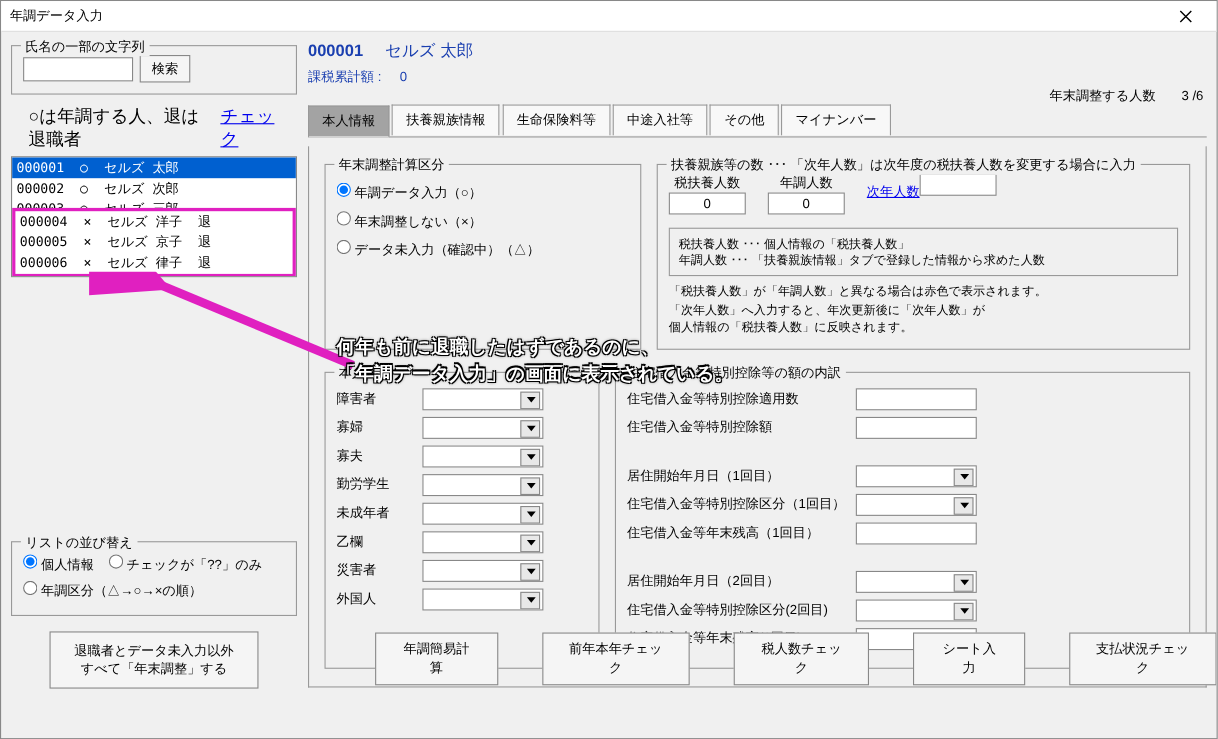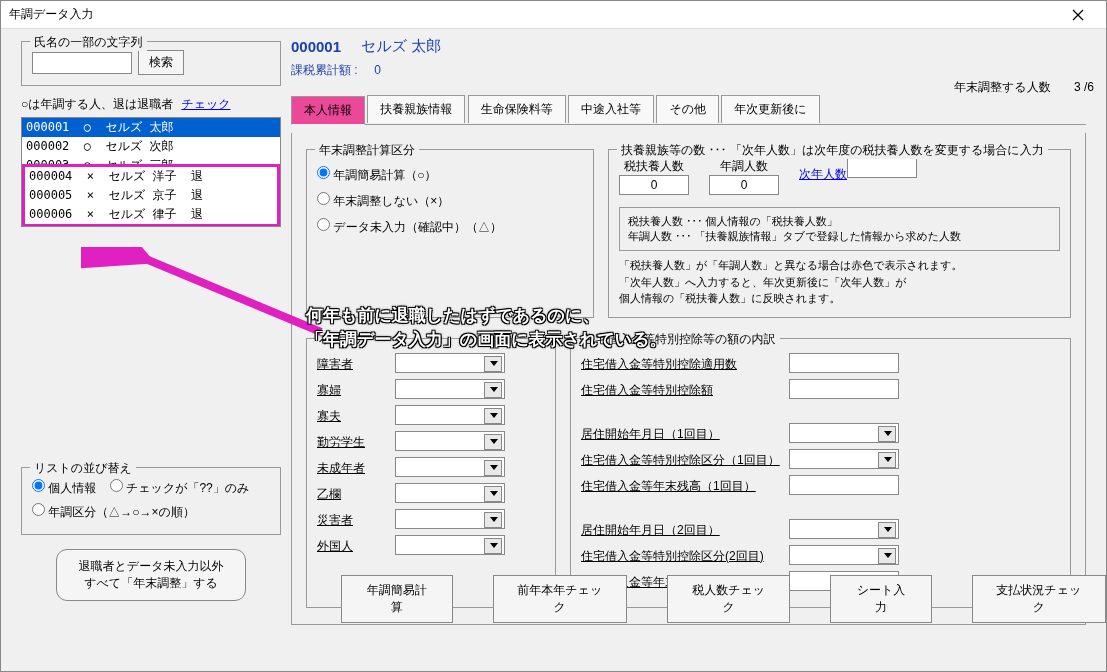--- a/index.html
+++ b/index.html
@@ -2,72 +2,72 @@
 <html><head>
 <meta charset="utf-8">
 <style>
 * { box-sizing: border-box; margin: 0; padding: 0; }
 body { font-family: "MS PGothic", "Meiryo", sans-serif; font-size: 12px; background: #f0f0f0; color: #000; }
 .window { width: 1107px; height: 672px; background: #f0f0f0; border: 1px solid #888; position: relative; overflow: hidden; }
 .titlebar { height: 28px; background: #fff; border-bottom: 1px solid #ddd; display: flex; align-items: center; padding: 0 8px; }
 .titlebar-text { flex: 1; font-size: 12px; }
 .close-btn { width: 40px; height: 24px; display: flex; align-items: center; justify-content: center; cursor: pointer; }
 .close-btn svg { width: 12px; height: 12px; }
-.content { padding: 8px 20px; position: relative; }
+.content { padding: 8px 9px; position: relative; }
 
 .fieldset { border: 1px solid #999; padding: 8px 10px 10px; margin: 4px 0; position: relative; }
 .fieldset > .legend { position: absolute; top: -8px; left: 8px; background: #f0f0f0; padding: 0 4px; font-size: 12px; }
 
 .left-col { width: 260px; float: left; }
 .right-col { margin-left: 270px; }
 
 .search-box { display: flex; gap: 6px; align-items: center; }
 .search-box input[type=text] { width: 100px; height: 22px; border: 1px solid #888; padding: 2px 4px; }
 .btn { background: #f5f5f5; border: 1px solid #888; padding: 3px 10px; font-size: 12px; cursor: pointer; }
 
 .header-info { display: flex; align-items: center; gap: 20px; margin-bottom: 6px; }
 .emp-id { color: #1a3fb0; font-size: 15px; font-weight: bold; }
 .emp-name { color: #1a3fb0; font-size: 15px; }
 .tax-label { color: #1a3fb0; }
 .count-area { position: absolute; right: 12px; top: 50px; }
 .count-label { margin-right: 20px; }
 
-.list-header { margin: 10px 0 4px; font-size: 12px; display: flex; gap: 8px; }
+.list-header { margin: 10px 16px 4px; font-size: 16px; display: flex; gap: 8px; justify-content: flex-end; }
 .list-header a { color: #00e; }
 .emp-list { border: 1px solid #888; background: #fff; height: 110px; overflow: hidden; font-family: monospace; font-size: 12px; }
 .emp-row { padding: 1px 4px; white-space: pre; }
 .emp-row.selected { background: #0060d0; color: #fff; }
 .highlight-box { border: 3px solid #e020c0; }
 
 .sort-fieldset { margin-top: 240px; }
 .sort-fieldset label { display: inline-block; margin: 3px 0; }
 
 .big-btn { display: block; width: 190px; margin: 14px auto 0; padding: 8px 4px; text-align: center; }
 
 .tabs { border-bottom: 1px solid #999; margin-bottom: 8px; }
 .tab { display: inline-block; padding: 5px 12px; border: 1px solid #999; border-bottom: none; background: #f8f8f8; cursor: pointer; margin-right: -1px; position: relative; }
-.tab.active { background: #ec4899; top: 1px; border-bottom: 1px solid #f0f0f0; }
+.tab.active { background: #a3a3a3; top: 1px; border-bottom: 1px solid #f0f0f0; }
 
 .tab-body { border: 1px solid #999; border-top: none; padding: 12px 14px; min-height: 470px; }
 
 .top-row { display: flex; gap: 14px; margin-bottom: 12px; }
 .calc-fieldset { width: 288px; }
 .calc-fieldset label { display: block; margin: 8px 0; }
 .dep-fieldset { flex: 1; }
 .dep-counts { display: flex; gap: 20px; margin-bottom: 12px; }
 .dep-counts div { text-align: center; }
 .dep-counts a { color: #00e; }
 .num-box { width: 70px; height: 20px; border: 1px solid #888; background: #fff; text-align: right; padding: 2px 6px; display: inline-block; }
 .exp-box { border: 1px solid #999; padding: 6px 8px; font-size: 11px; margin-bottom: 6px; }
 .note-text { font-size: 11px; line-height: 1.5; }
 
 .bottom-row { display: flex; gap: 14px; }
 .person-fieldset { width: 250px; }
 .house-fieldset { flex: 1; }
-.form-line { display: flex; align-items: flex-end; margin: 6px 0; gap: 8px; text-decoration: underline; }
+.form-line { display: flex; align-items: center; margin: 6px 0; gap: 8px; }
 .form-line .lbl { width: 70px; }
 .house-fieldset .form-line .lbl { width: 200px; }
 .dd { width: 110px; height: 20px; border: 1px solid #888; background: #fff; position: relative; }
 .dd::after { content: ""; position: absolute; right: 2px; top: 2px; width: 16px; height: 14px; background: #e8e8e8; border: 1px solid #888; }
 .dd::before { content: ""; position: absolute; right: 6px; top: 7px; border-left: 4px solid transparent; border-right: 4px solid transparent; border-top: 5px solid #000; z-index: 1; }
 .txt-in { width: 110px; height: 20px; border: 1px solid #888; background: #fff; }
 
 .bottom-buttons { position: absolute; bottom: 10px; left: 340px; display: flex; gap: 40px; }
 .bottom-buttons .btn { padding: 6px 22px; }
 
@@ -116,21 +116,21 @@
       </div>
 
       <div class="fieldset sort-fieldset">
         <div class="legend">リストの並び替え</div>
         <label><input type="radio" name="sort" checked="" style=""> <span>個人情報</span></label>
         &nbsp;&nbsp;
         <label><input type="radio" name="sort" style=""> <span>チェックが「??」のみ</span></label><br>
         <label><input type="radio" name="sort" style=""> <span>年調区分（△→○→×の順）</span></label>
       </div>
 
-      <button class="btn big-btn" style="white-space:pre-line;border-radius:11px;">退職者とデータ未入力以外
+      <button class="btn big-btn" style="white-space:pre-line;">退職者とデータ未入力以外
 すべて「年末調整」する</button>
     </div>
 
     <div class="right-col">
       <div class="header-info">
         <span class="emp-id">000001</span>
         <span class="emp-name">セルズ 太郎</span>
       </div>
       <div>
         <span class="tax-label">課税累計額 :</span>
@@ -144,28 +144,28 @@
       </div>
 
       <div style="height:16px;"></div>
 
       <div class="tabs">
         <div class="tab active">本人情報</div>
         <div class="tab">扶養親族情報</div>
         <div class="tab">生命保険料等</div>
         <div class="tab">中途入社等</div>
         <div class="tab">その他</div>
-        <div class="tab">年次更新後に</div>
+        <div class="tab">マイナンバー</div>
       </div>
 
       <div class="tab-body">
         <div class="top-row">
           <div class="fieldset calc-fieldset">
             <div class="legend">年末調整計算区分</div>
-            <label><input type="radio" name="calc" checked="" style=""> <span>年調簡易計算（○）</span></label>
+            <label><input type="radio" name="calc" checked="" style=""> <span>年調データ入力（○）</span></label>
             <label><input type="radio" name="calc" style=""> <span>年末調整しない（×）</span></label>
             <label><input type="radio" name="calc" style=""> <span>データ未入力（確認中）（△）</span></label>
           </div>
           <div class="fieldset dep-fieldset">
             <div class="legend">扶養親族等の数 ･･･ 「次年人数」は次年度の税扶養人数を変更する場合に入力</div>
             <div class="dep-counts">
               <div><div>税扶養人数</div><div class="num-box">0</div></div>
               <div><div>年調人数</div><div class="num-box">0</div></div>
               <div><a href="#">次年人数</a><div class="num-box"></div></div>
             </div>

